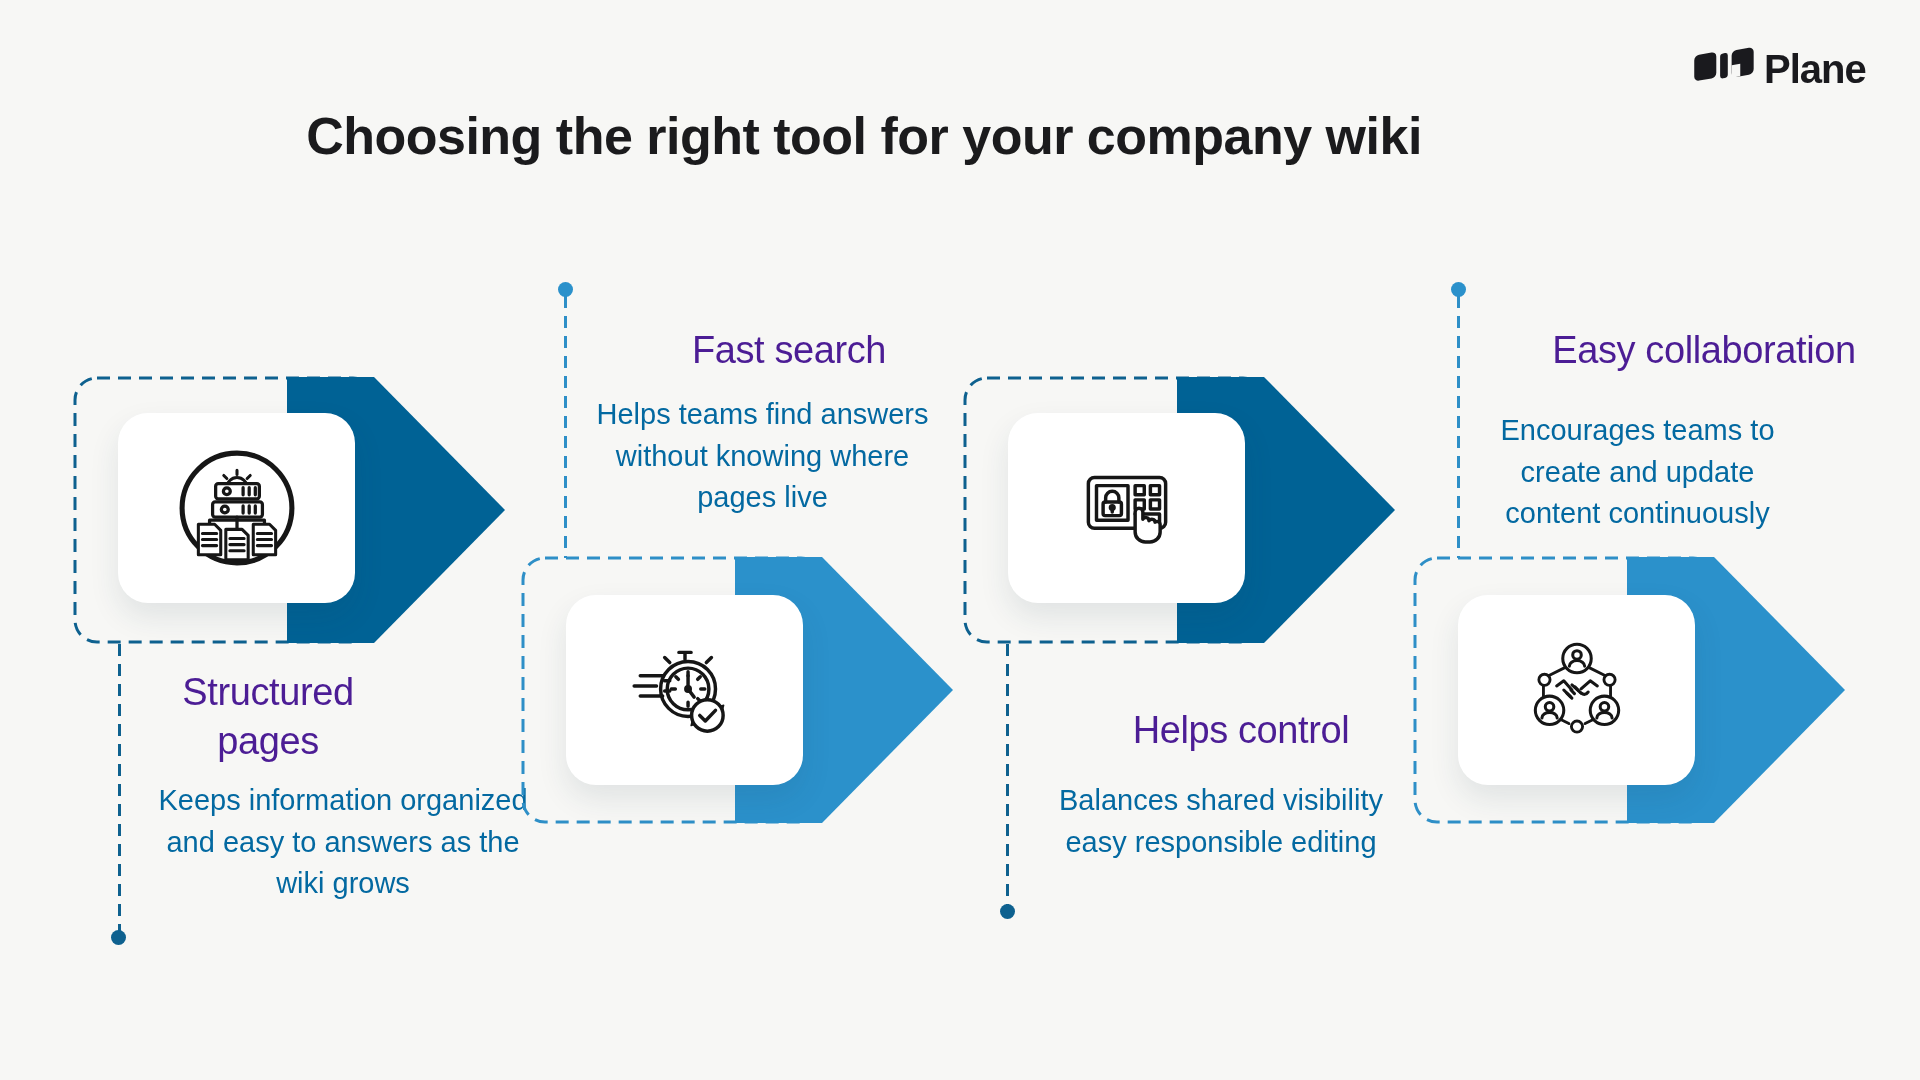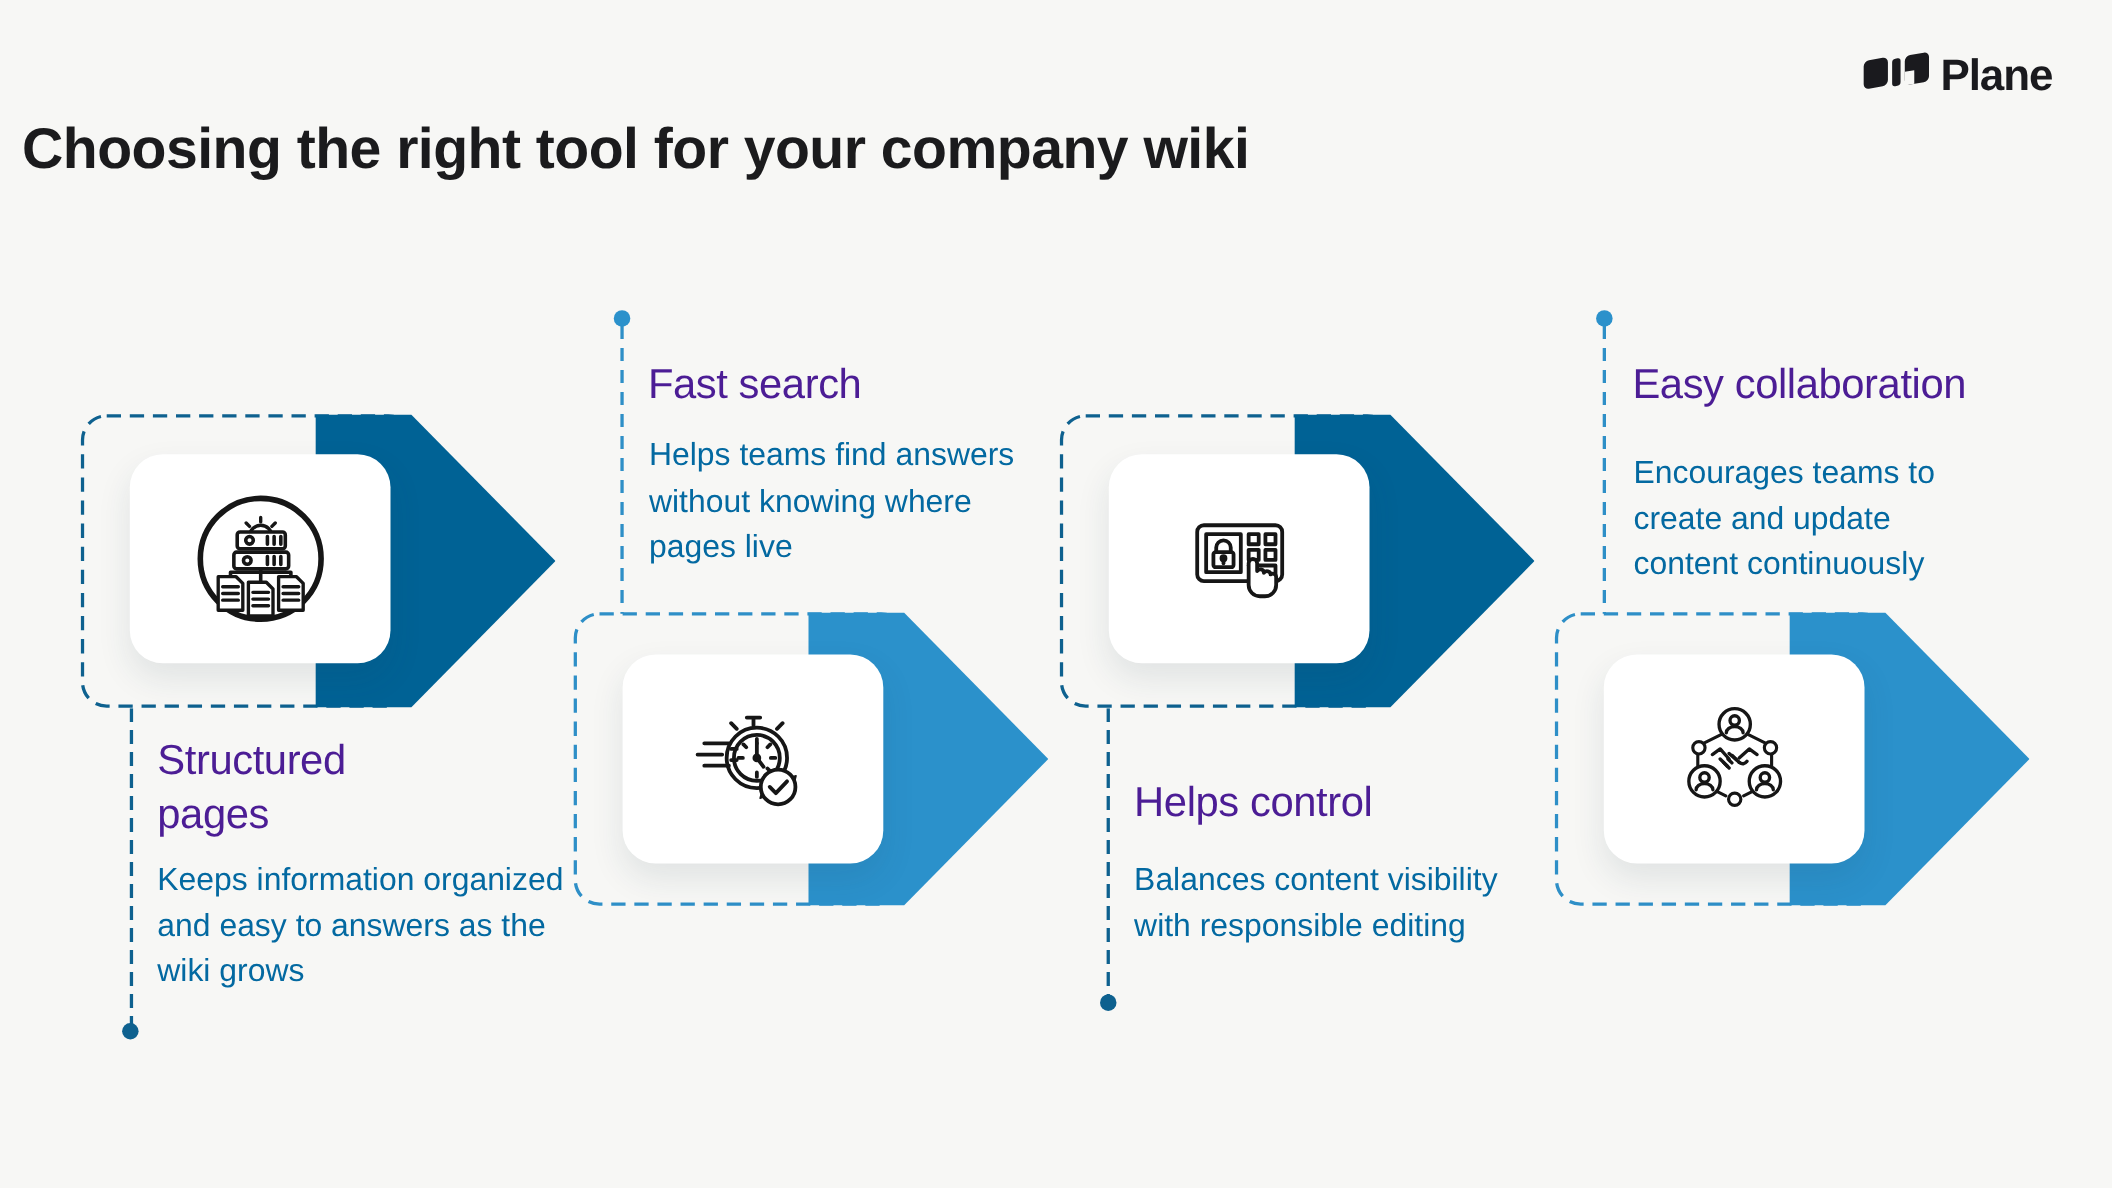--- a/index.html
+++ b/index.html
@@ -2,25 +2,25 @@
 <html><head>
 <meta charset="utf-8">
 <style>
   html,body{margin:0;padding:0;background:#f7f7f5;}
   #stage{
     position:relative;width:1920px;height:1080px;overflow:hidden;
     background:#f7f7f5;
     font-family:"Liberation Sans","DejaVu Sans",sans-serif;
     color:#1c1c1e;
   }
-  .abs{position:absolute;}
+  .abs{position:absolute;text-align:center;}
   
   .page-title{
     left:0;top:104px;width:1728px;
-    font-size:52px;line-height:64px;font-weight:600;letter-spacing:-.5px;color:#1b1b1d;padding-left:20px;
+    font-size:52px;line-height:64px;font-weight:600;letter-spacing:-.5px;color:#1b1b1d;
   }
   
   .logo{left:1692px;top:46px;display:flex;align-items:center;gap:10px;}
   .logo-text{font-size:40px;font-weight:700;letter-spacing:-1px;color:#1a1a1e;line-height:44px;}
   
   .card-svg{width:432px;height:268px;display:block;}
   .c1 .card-svg-wrap{left:73px;top:376px;}
   .c2 .card-svg-wrap{left:521px;top:556px;}
   .c3 .card-svg-wrap{left:963px;top:376px;}
   .c4 .card-svg-wrap{left:1413px;top:556px;}
@@ -189,21 +189,21 @@
 
           <path d="M68,66 h24 v8 h-14"></path>
 
           <path d="M68,83 V64 a3.8,3.8 0 0 1 7.6,0 v7 c1.5,-2.5 6,-2 6,1.5 c2,-2.5 6,-1.5 6,1.5 c2,-1.5 5,-.5 5,2.5 v7 a10,10 0 0 1 -10,10 h-4.6 a10,10 0 0 1 -10,-10 z" fill="#ffffff"></path>
         </g>
       </svg>
     </div>
     <div class="abs connector dark"></div>
     <div class="abs dot dark"></div>
     <div class="abs card-title">Helps control</div>
-    <div class="abs card-desc">Balances content visibility with responsible editing</div>
+    <div class="abs card-desc">Balances shared visibility easy responsible editing</div>
   </div>
 
   <div class="c4">
     <div class="abs card-svg-wrap">
       <svg class="card-svg" viewBox="0 0 432 268">
         <rect x="2" y="2" width="300" height="264" rx="22" fill="none" stroke-width="3" stroke-dasharray="13 8" stroke="#2e8fc7"></rect>
         <polygon points="214,1 301,1 432,134 301,267 214,267" fill="#2b91cb"></polygon>
       </svg>
     </div>
     <div class="abs white-card">

